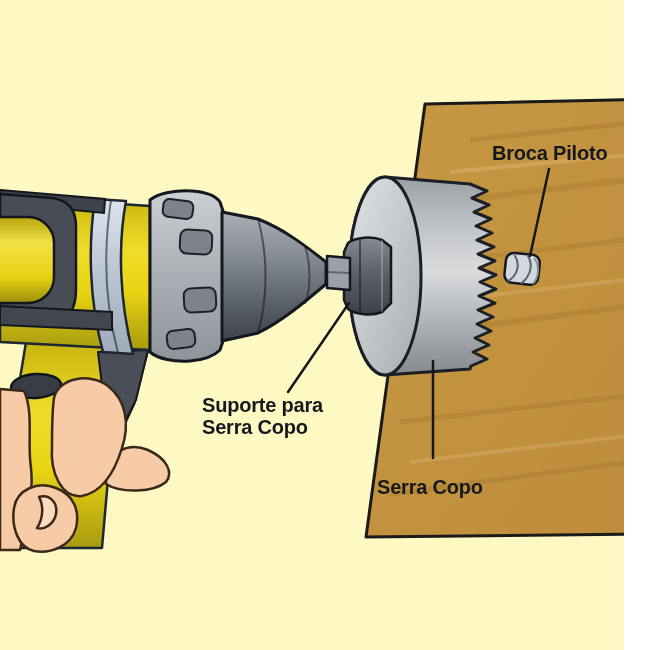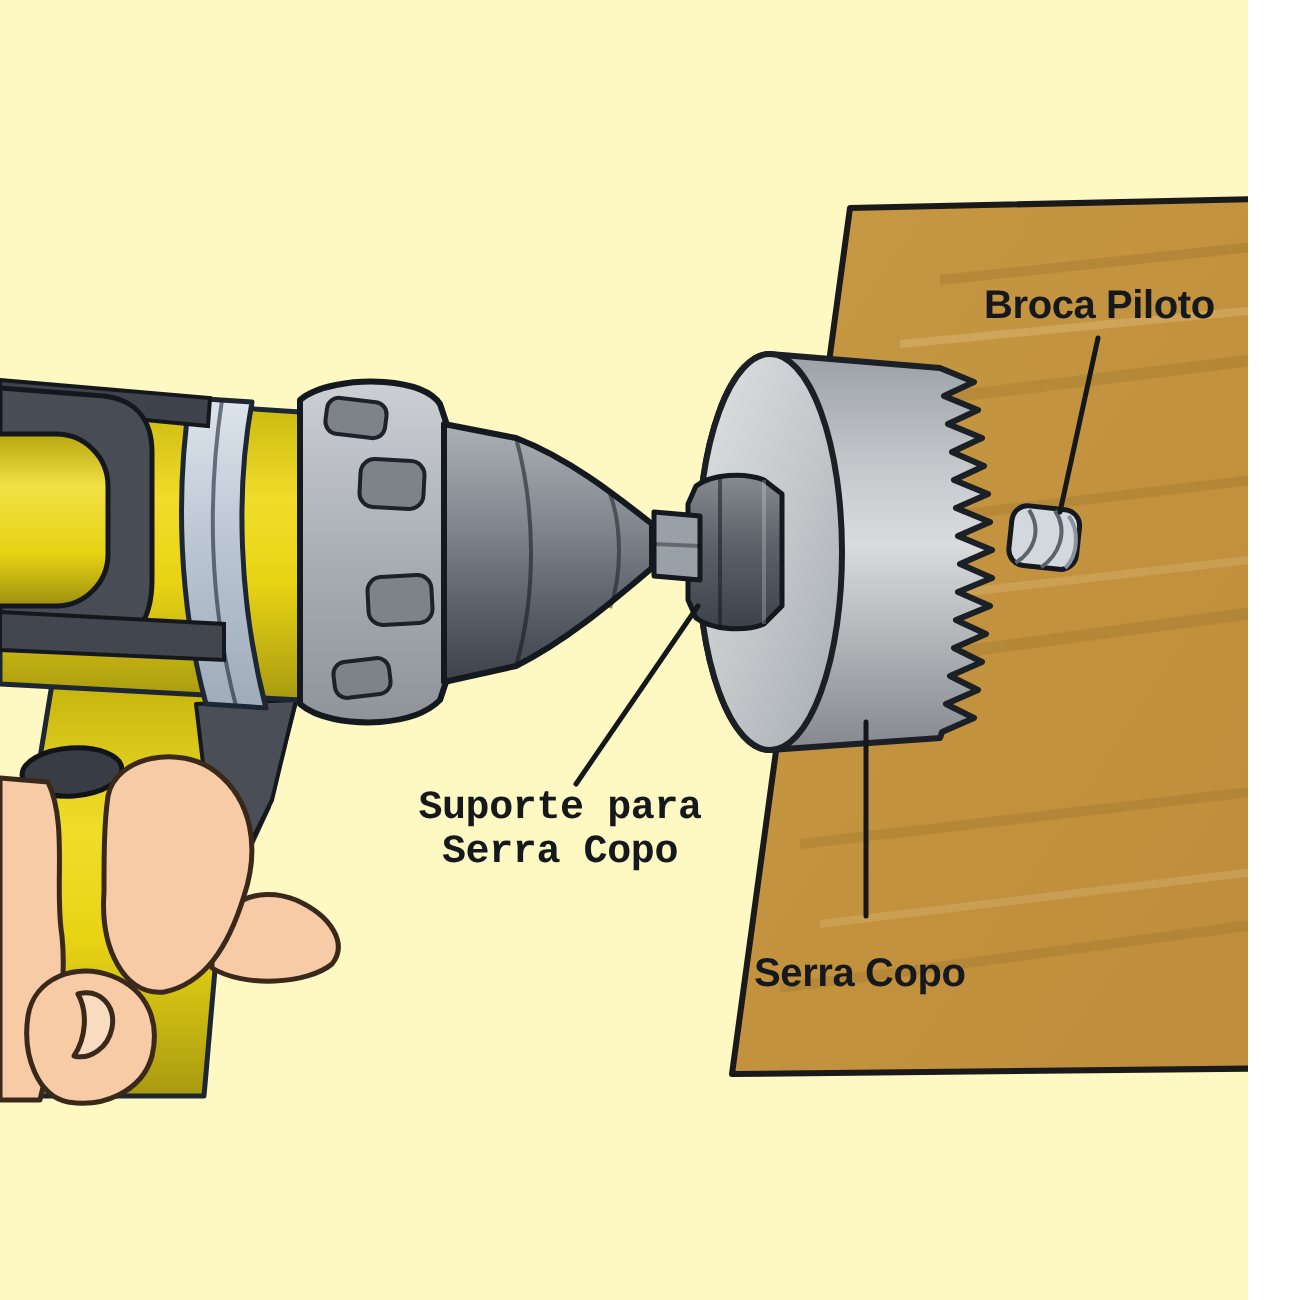--- a/index.html
+++ b/index.html
@@ -14,23 +14,21 @@
   .label{
     position:absolute;
     font-weight:700;
     font-size:20px;
     line-height:22px;
     color:#15181c;
     letter-spacing:-0.2px;
     white-space:nowrap;
   }
   .label-center{
-    text-align:center;
     width:156px;
-    font-family:Liberation Mono, monospace;
   }
 </style>
 </head>
 <body>
 
 <div id="canvas">
 
   <svg id="artwork" width="650" height="650" viewBox="0 0 650 650">
     <defs>
       <linearGradient id="woodGrad" x1="0" y1="0" x2="1" y2="1">

